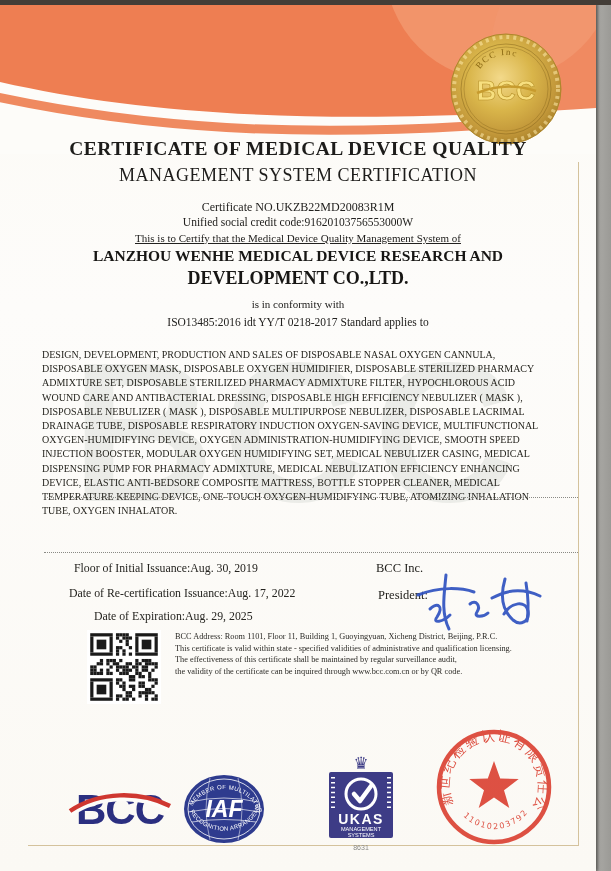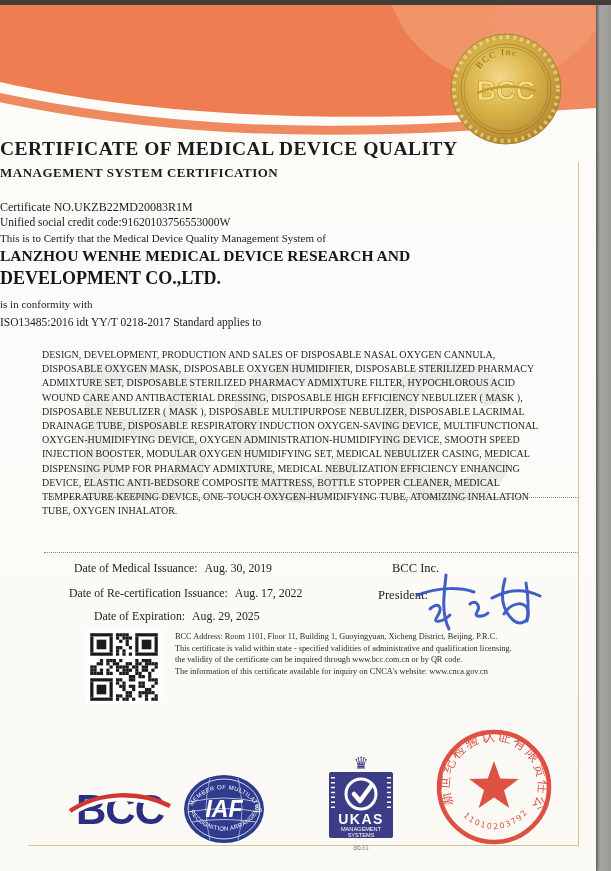--- a/index.html
+++ b/index.html
@@ -11,40 +11,40 @@
   .paper{position:absolute;left:0;top:4px;width:596px;height:867px;
          background:linear-gradient(180deg,#fcfaf5 0%,#fdfcfa 35%,#fbf9f4 100%);
          box-shadow:2px 0 3px rgba(0,0,0,.35);}
   .watermark{position:absolute;left:0;top:330px;width:596px;text-align:center;
              font-family:"Liberation Sans",sans-serif;font-weight:bold;font-size:198px;
              letter-spacing:8px;color:rgba(168,180,172,.20);line-height:1;user-select:none;}
   .header-svg{position:absolute;left:0;top:0;}
   .gold-seal{position:absolute;left:447px;top:26px;}
   .frame-right{position:absolute;left:578px;top:158px;height:683px;border-left:1px solid #d4c29c;}
   .frame-bottom{position:absolute;left:28px;top:841px;width:551px;border-top:1px solid #d4c29c;}
-  .ctr{position:absolute;left:0;width:596px;text-align:left;color:#22211f;}
+  .ctr{position:absolute;left:0;width:596px;text-align:center;color:#22211f;}
   .title1{top:134px;font-size:19.5px;font-weight:bold;letter-spacing:.5px;color:#1d1c1a;}
-  .title2{top:161px;font-size:13px;font-weight:bold;letter-spacing:.5px;color:#1d1c1a;}
+  .title2{top:161px;font-size:18px;font-weight:normal;letter-spacing:.5px;color:#1d1c1a;}
   .certno{top:196px;font-size:12px;}
   .credit{top:212px;font-size:11.5px;}
-  .certify{top:228px;font-size:11px;}
+  .certify{top:228px;font-size:11px;text-decoration:underline;}
   .company1{top:243px;font-size:15.5px;font-weight:bold;color:#171614;}
   .company2{top:264px;font-size:18px;font-weight:bold;color:#171614;}
   .conformity{top:294px;font-size:11px;}
   .standard{top:312px;font-size:11.5px;}
   .scope{position:absolute;left:42px;top:344px;width:512px;text-align:left;
          font-size:10px;line-height:14.2px;color:#26251f;}
   .dotted{position:absolute;left:44px;width:534px;border-top:1px dotted #8a8a85;}
   .dot1{top:493px;} .dot2{top:548px;}
   .addr{position:absolute;left:42px;top:508px;width:512px;text-align:center;
         font-size:9.5px;line-height:16px;color:#26251f;}
   .date-line{position:absolute;font-size:11.8px;color:#24231f;white-space:nowrap;}
   .d1{left:74px;top:557px;} .d2{left:69px;top:582px;} .d3{left:94px;top:605px;}
-  .date-value{margin-left:7px;}
-  .org-name{position:absolute;left:392px;top:557px;font-size:12.5px;color:#24231f;}
+  .date-value{}
+  .org-name{position:absolute;left:376px;top:557px;font-size:12.5px;color:#24231f;}
   .president{position:absolute;left:378px;top:584px;font-size:12.5px;color:#24231f;}
   .signature{position:absolute;left:408px;top:565px;}
   .qr{position:absolute;left:87px;top:626px;}
   .fineprint{position:absolute;left:175px;top:627px;width:420px;font-size:8.3px;
              line-height:11.7px;color:#2b2a26;}
   .fineprint div{white-space:nowrap;}
   .logo-bcc{position:absolute;left:68px;top:774px;}
   .logo-iaf{position:absolute;left:176px;top:766px;}
   .logo-ukas{position:absolute;left:316px;top:748px;}
   .red-seal{position:absolute;left:432px;top:721px;mix-blend-mode:multiply;}
@@ -100,21 +100,21 @@
     <div class="ctr company2">DEVELOPMENT CO.,LTD.</div>
     <div class="ctr conformity">is in conformity with</div>
     <div class="ctr standard">ISO13485:2016 idt YY/T 0218-2017 Standard applies to</div>
 
     <div class="scope">DESIGN, DEVELOPMENT, PRODUCTION AND SALES OF DISPOSABLE NASAL OXYGEN CANNULA, DISPOSABLE OXYGEN MASK, DISPOSABLE OXYGEN HUMIDIFIER, DISPOSABLE STERILIZED PHARMACY ADMIXTURE SET, DISPOSABLE STERILIZED PHARMACY ADMIXTURE FILTER, HYPOCHLOROUS ACID WOUND CARE AND ANTIBACTERIAL DRESSING, DISPOSABLE HIGH EFFICIENCY NEBULIZER ( MASK ), DISPOSABLE NEBULIZER ( MASK ), DISPOSABLE MULTIPURPOSE NEBULIZER, DISPOSABLE LACRIMAL DRAINAGE TUBE, DISPOSABLE RESPIRATORY INDUCTION OXYGEN-SAVING DEVICE, MULTIFUNCTIONAL OXYGEN-HUMIDIFYING DEVICE, OXYGEN ADMINISTRATION-HUMIDIFYING DEVICE, SMOOTH SPEED INJECTION BOOSTER, MODULAR OXYGEN HUMIDIFYING SET, MEDICAL NEBULIZER CASING, MEDICAL DISPENSING PUMP FOR PHARMACY ADMIXTURE, MEDICAL NEBULIZATION EFFICIENCY ENHANCING DEVICE, ELASTIC ANTI-BEDSORE COMPOSITE MATTRESS, BOTTLE STOPPER CLEANER, MEDICAL TEMPERATURE KEEPING DEVICE, ONE-TOUCH OXYGEN-HUMIDIFYING TUBE, ATOMIZING INHALATION TUBE, OXYGEN INHALATOR.</div>
 
     <div class="dotted dot1"></div>
     <div class="dotted dot2"></div>
 
     <div class="date-line d1">
-      <span>Date of Medical Issuance:</span><span class="date-value">Aug. 30, 2019</span>
+      <span>Floor of Initial Issuance:</span><span class="date-value">Aug. 30, 2019</span>
     </div>
     <div class="date-line d2">
       <span>Date of Re-certification Issuance:</span><span class="date-value">Aug. 17, 2022</span>
     </div>
     <div class="date-line d3">
       <span>Date of Expiration:</span><span class="date-value">Aug. 29, 2025</span>
     </div>
 
     <div class="org-name">BCC Inc.</div>
     <div class="president">President:</div>
@@ -273,22 +273,22 @@
           <rect x="45.04347826086957" y="67.56521739130436" width="3.217391304347826" height="3.217391304347826"></rect>
           <rect x="57.913043478260875" y="67.56521739130436" width="3.217391304347826" height="3.217391304347826"></rect>
           <rect x="64.34782608695652" y="67.56521739130436" width="3.217391304347826" height="3.217391304347826"></rect>
           <rect x="67.56521739130436" y="67.56521739130436" width="3.217391304347826" height="3.217391304347826"></rect>
         </g>
     </svg>
 
     <div class="fineprint">
       <div>BCC Address: Room 1101, Floor 11, Building 1, Guoyingyuan, Xicheng District, Beijing, P.R.C.</div>
       <div>This certificate is valid within state - specified validities of administrative and qualification licensing.</div>
+      <div>The effectiveness of this certificate shall be maintained by regular surveillance audit,</div>
       <div>the validity of the certificate can be inquired through www.bcc.com.cn or by QR code.</div>
-      <div>The information of this certificate available for inquiry on CNCA's website: www.cnca.gov.cn</div>
     </div>
 
     <svg class="logo-bcc" width="104" height="64" viewBox="0 0 104 64">
       <text x="52" y="46" text-anchor="middle" font-size="42" font-weight="bold" font-family="Liberation Sans,sans-serif" fill="#2b2f80" letter-spacing="-1">BCC</text>
       <path d="M2,36 C32,16 72,16 102,31" fill="none" stroke="#fdfcf9" stroke-width="6"></path>
       <path d="M2,33 C32,13 72,13 102,28" fill="none" stroke="#cf3730" stroke-width="4.5"></path>
     </svg>
 
     <svg class="logo-iaf" width="96" height="80" viewBox="0 0 96 80">
       <ellipse cx="48" cy="39" rx="40" ry="34" fill="#2e3b8e"></ellipse>

